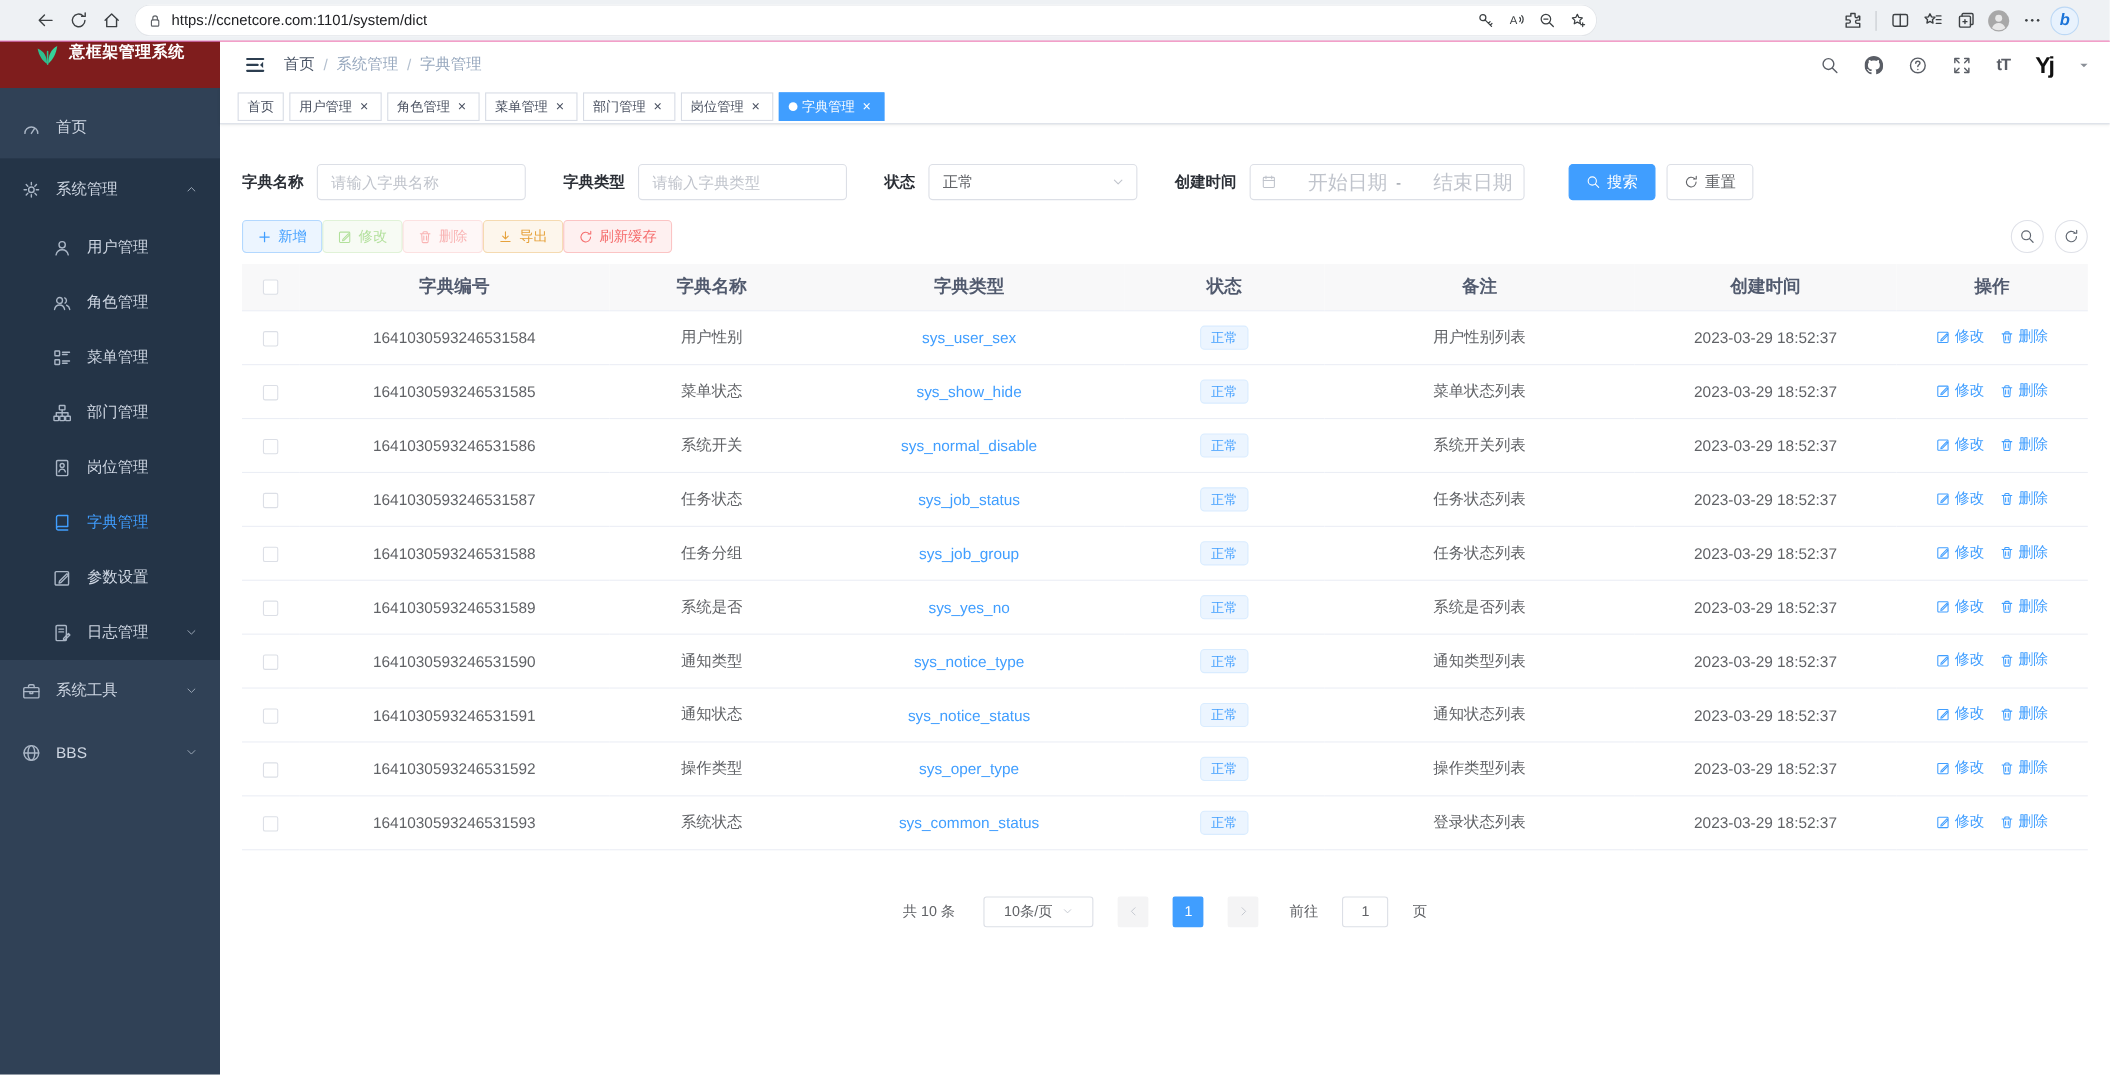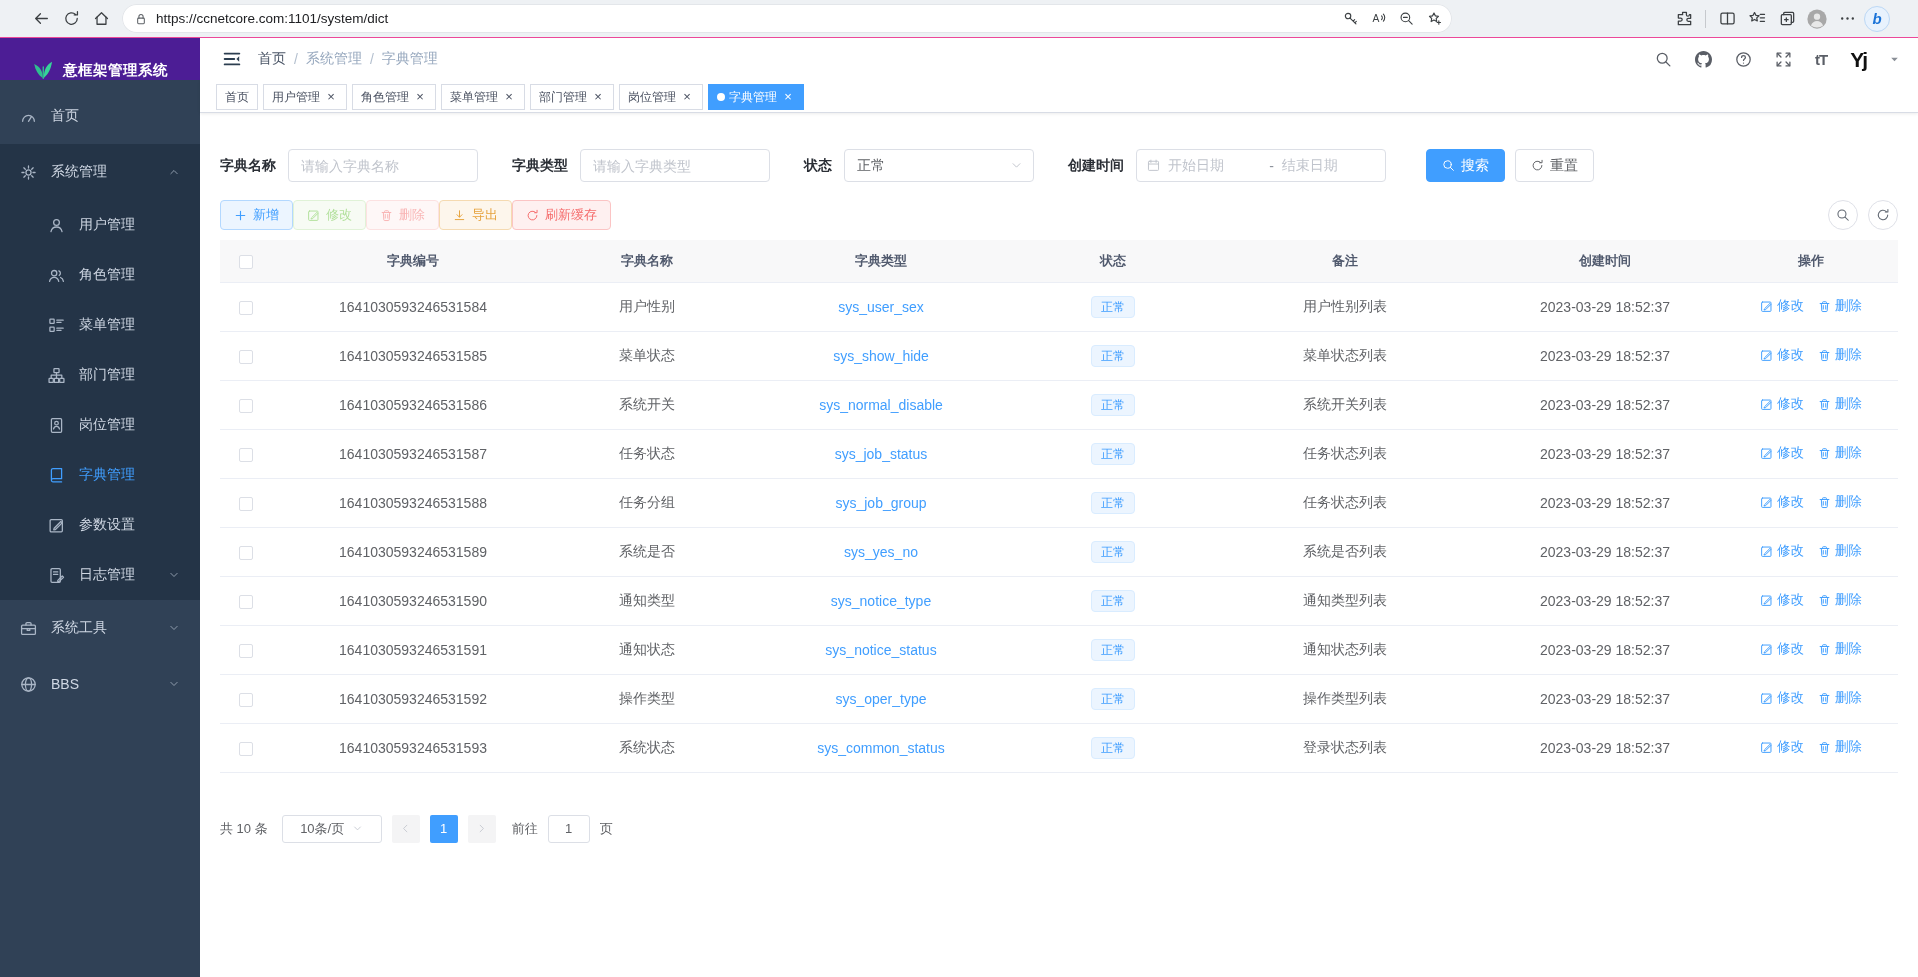--- a/index.html
+++ b/index.html
@@ -16,21 +16,21 @@
   .url-pill .bicon .ic{width:15px;height:15px}
   .url-text{flex:1;font-size:13.5px;color:#202124;margin-left:8px;white-space:nowrap;overflow:hidden}
   .browser-right{display:flex;align-items:center;margin-left:auto}
   .bdivider{width:1px;height:18px;background:#c6c9cd;margin:0 6px}
   .bing-badge{width:26px;height:26px;border-radius:50%;background:#e8f2fd;border:1px solid #bcd8f5;color:#1a73d8;display:flex;align-items:center;justify-content:center;font-weight:bold;font-size:15px;font-style:italic}
   .avatar-ic .ic{width:22px;height:22px}
 
   
   .app{display:flex;height:939px}
   .sidebar{width:200px;background:#304156;flex:0 0 200px;color:#cfd7e3;overflow:hidden}
-  .logo-row{height:42px;display:flex;align-items:flex-end;justify-content:center;gap:9px;background:#4c1d95}
+  .logo-row{height:42px;display:flex;align-items:flex-start;justify-content:center;gap:9px;background:#7f1d1d}
   .logo-row .ic{width:22px;height:22px}
   .logo-title{color:#fff;font-weight:bold;font-size:14.5px;letter-spacing:.5px}
   .menu{padding-top:8px}
   .menu-item{display:flex;align-items:center;gap:14px;cursor:pointer;font-size:14px;color:#cfd7e3}
   .menu-item .mi-icon{display:flex;color:#aab6c6}
   .menu-item .mi-icon .ic{width:17px;height:17px}
   .menu-item.level1{height:56px;padding:0 20px}
   .menu-item.level2{height:50px;padding:0 20px 0 48px;background:#243447}
   .menu-item.group-head{background:#243447}
   .menu-item .mi-label{flex:1}
@@ -70,21 +70,21 @@
   .filter-row{display:flex;align-items:center;flex-wrap:nowrap}
   .f-group{display:flex;align-items:center;margin-right:34px}
   .f-label{font-weight:bold;color:#2b2f36;margin-right:12px;white-space:nowrap}
   .f-input{height:33px;border:1px solid #dcdfe6;border-radius:4px;padding:0 12px;font-size:14px;color:#606266;font-family:inherit;outline:none;background:#fff}
   .f-input::placeholder{color:#c0c4cc}
   .w190{width:190px}
   .f-select{width:190px;height:33px;border:1px solid #dcdfe6;border-radius:4px;padding:0 10px 0 12px;display:flex;align-items:center;background:#fff;color:#606266;cursor:pointer}
   .f-select span{flex:1}
   .f-select .ic,.date-range .ic{width:13px;height:13px;color:#c0c4cc}
   .date-range{width:250px;height:33px;border:1px solid #dcdfe6;border-radius:4px;display:flex;align-items:center;padding:0 10px;gap:8px;background:#fff;color:#c0c4cc;cursor:text}
-  .date-range .dr-ph{flex:1;text-align:left;font-size:14px}
+  .date-range .dr-ph{flex:1;text-align:right;font-size:18px}
   .date-range .dr-sep{color:#8d939c}
   .btn{height:33px;border-radius:4px;border:1px solid #dcdfe6;background:#fff;color:#606266;font-size:14px;font-family:inherit;display:inline-flex;align-items:center;gap:6px;padding:0 15px;cursor:pointer}
   .btn .ic{width:13px;height:13px}
   .btn-primary{background:#409eff;border-color:#409eff;color:#fff}
   .btn-search{margin-left:6px}
   .btn-reset{margin-left:10px}
 
   .toolbar{display:flex;align-items:center;margin-top:18px}
   .toolbar-left{display:flex;align-items:center;}
   .tbtn{height:30px;border-radius:4px;font-size:13px;font-family:inherit;display:inline-flex;align-items:center;gap:6px;padding:0 13px;cursor:pointer;border:1px solid transparent}
@@ -93,30 +93,30 @@
   .tbtn.success{background:#f0f9eb;border-color:#c2e7b0;color:#67c23a}
   .tbtn.danger{background:#fef0f0;border-color:#fbc4c4;color:#f56c6c}
   .tbtn.warning{background:#fdf6ec;border-color:#f5dab1;color:#e6a23c}
   .tbtn.disabled{opacity:.5;cursor:not-allowed}
   .toolbar-right{margin-left:auto;display:flex;gap:10px}
   .circle-btn{width:30px;height:30px;border-radius:50%;border:1px solid #dfe1e8;background:#fff;color:#5f6670;display:flex;align-items:center;justify-content:center;cursor:pointer}
   .circle-btn .ic{width:14px;height:14px}
 
   
   table.dict-table{width:100%;border-collapse:collapse;table-layout:fixed;margin-top:10px}
-  .dict-table th{height:42px;background:#f8f8f9;color:#515a6e;font-size:13px;font-weight:bold;text-align:center;border-bottom:1px solid #ebeef5}
+  .dict-table th{height:42px;background:#f8f8f9;color:#515a6e;font-size:16px;font-weight:bold;text-align:center;border-bottom:1px solid #ebeef5}
   .dict-table td{height:49px;text-align:center;color:#606266;font-size:14px;border-bottom:1px solid #ebeef5;white-space:nowrap;overflow:hidden}
   .checkbox{width:14px;height:14px;border:1px solid #dcdfe6;border-radius:2px;background:#fff;display:inline-block;vertical-align:middle;cursor:pointer}
   .type-link{color:#409eff;text-decoration:none;cursor:pointer}
   .badge{display:inline-block;height:22px;line-height:20px;padding:0 9px;font-size:12px;color:#409eff;background:#ecf5ff;border:1px solid #d9ecff;border-radius:4px}
   .op-link{color:#409eff;text-decoration:none;cursor:pointer;display:inline-flex;align-items:center;gap:4px;margin:0 7px;font-size:13.5px}
   .op-link .ic{width:13px;height:13px}
 
   
-  .pagination{display:flex;align-items:center;justify-content:flex-start;margin-top:42px;gap:10px;color:#606266;font-size:13px}
+  .pagination{display:flex;align-items:center;justify-content:center;margin-top:42px;gap:22px;color:#606266;font-size:13px}
   .pg-total{margin-right:4px}
   .pg-size{width:100px;height:28px;border:1px solid #dcdfe6;border-radius:3px;display:flex;align-items:center;justify-content:center;gap:8px;background:#fff;cursor:pointer;font-size:13px}
   .pg-size .ic{width:11px;height:11px;color:#c0c4cc}
   .pg-btn{width:28px;height:28px;border:none;border-radius:2px;background:#f4f4f5;color:#c0c4cc;display:flex;align-items:center;justify-content:center;cursor:pointer}
   .pg-btn .ic{width:11px;height:11px}
   .pg-btn.page{background:#409eff;color:#fff;font-size:13px;font-family:inherit}
   .pg-goto-label{margin-left:6px}
   .pg-goto-input{width:42px;height:28px;border:1px solid #dcdfe6;border-radius:3px;text-align:center;font-size:13px;font-family:inherit;color:#606266;outline:none}
 </style>
 </head>

